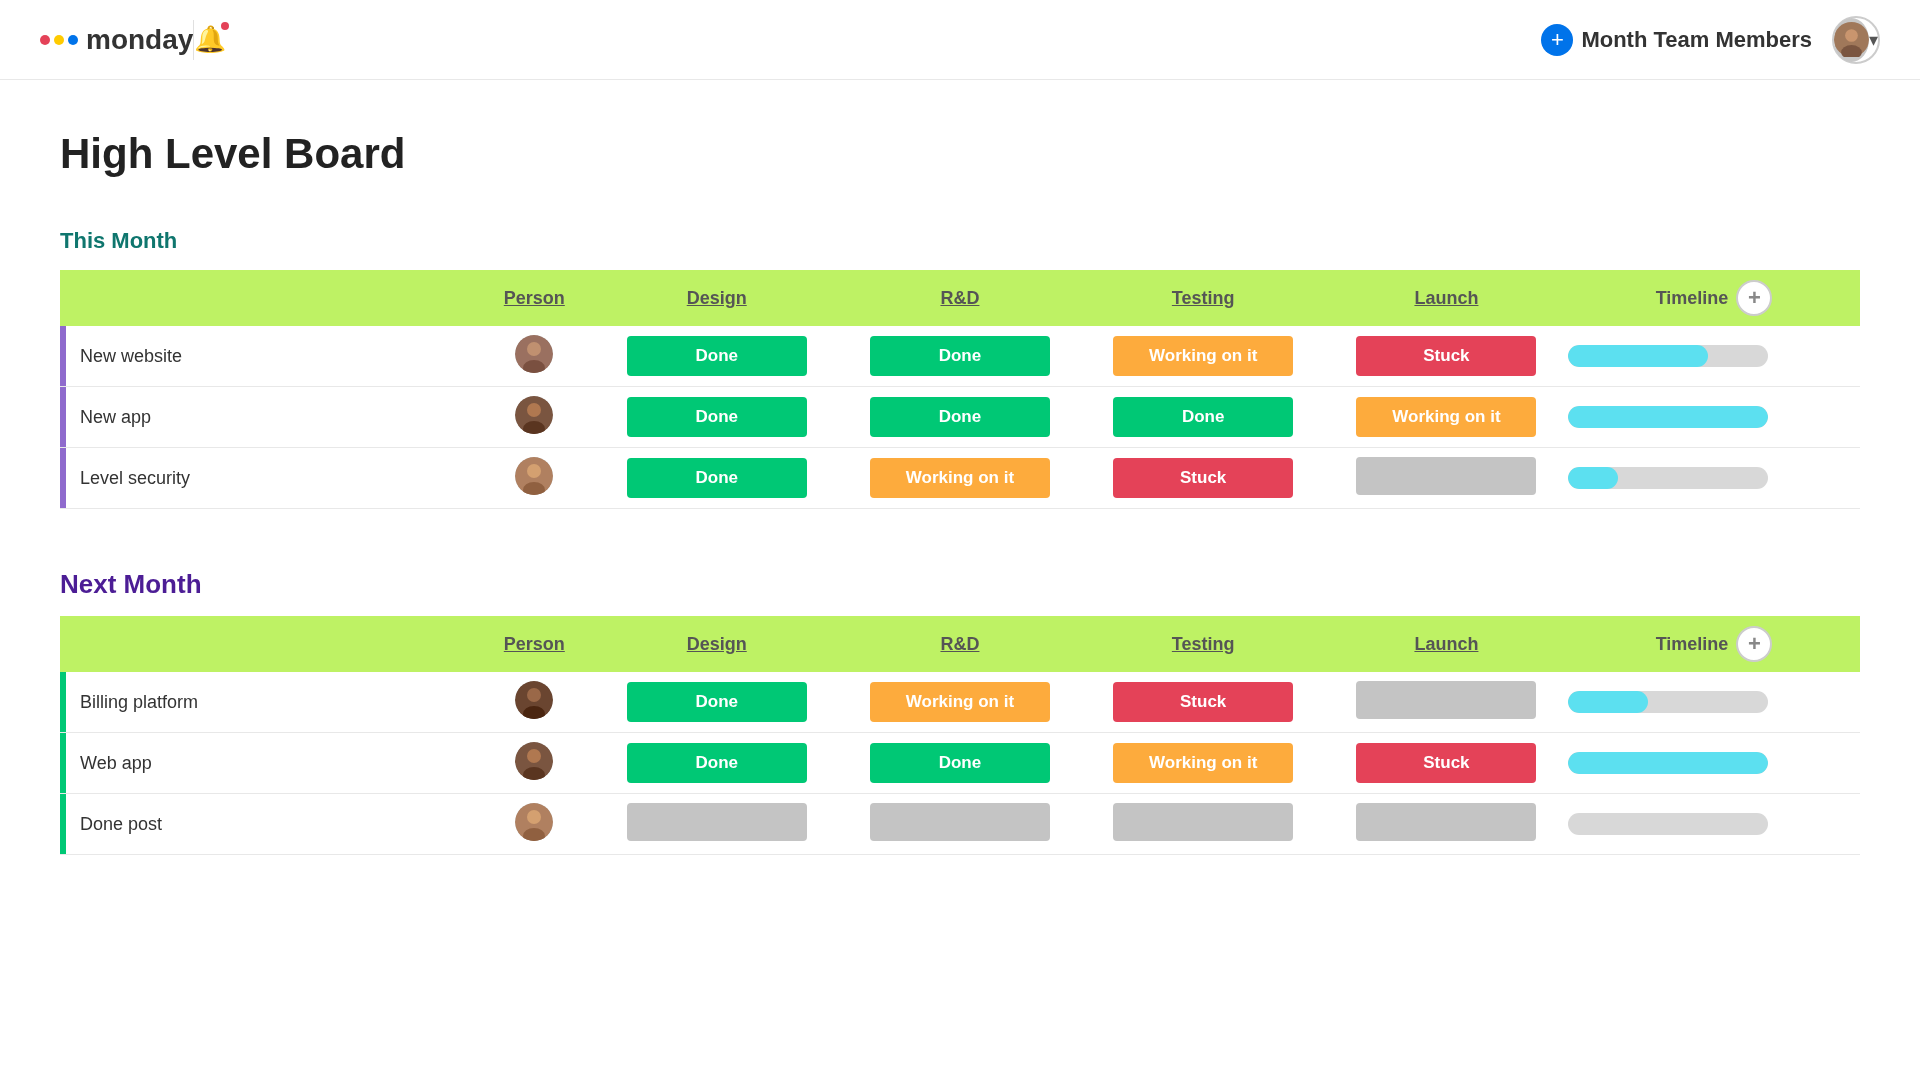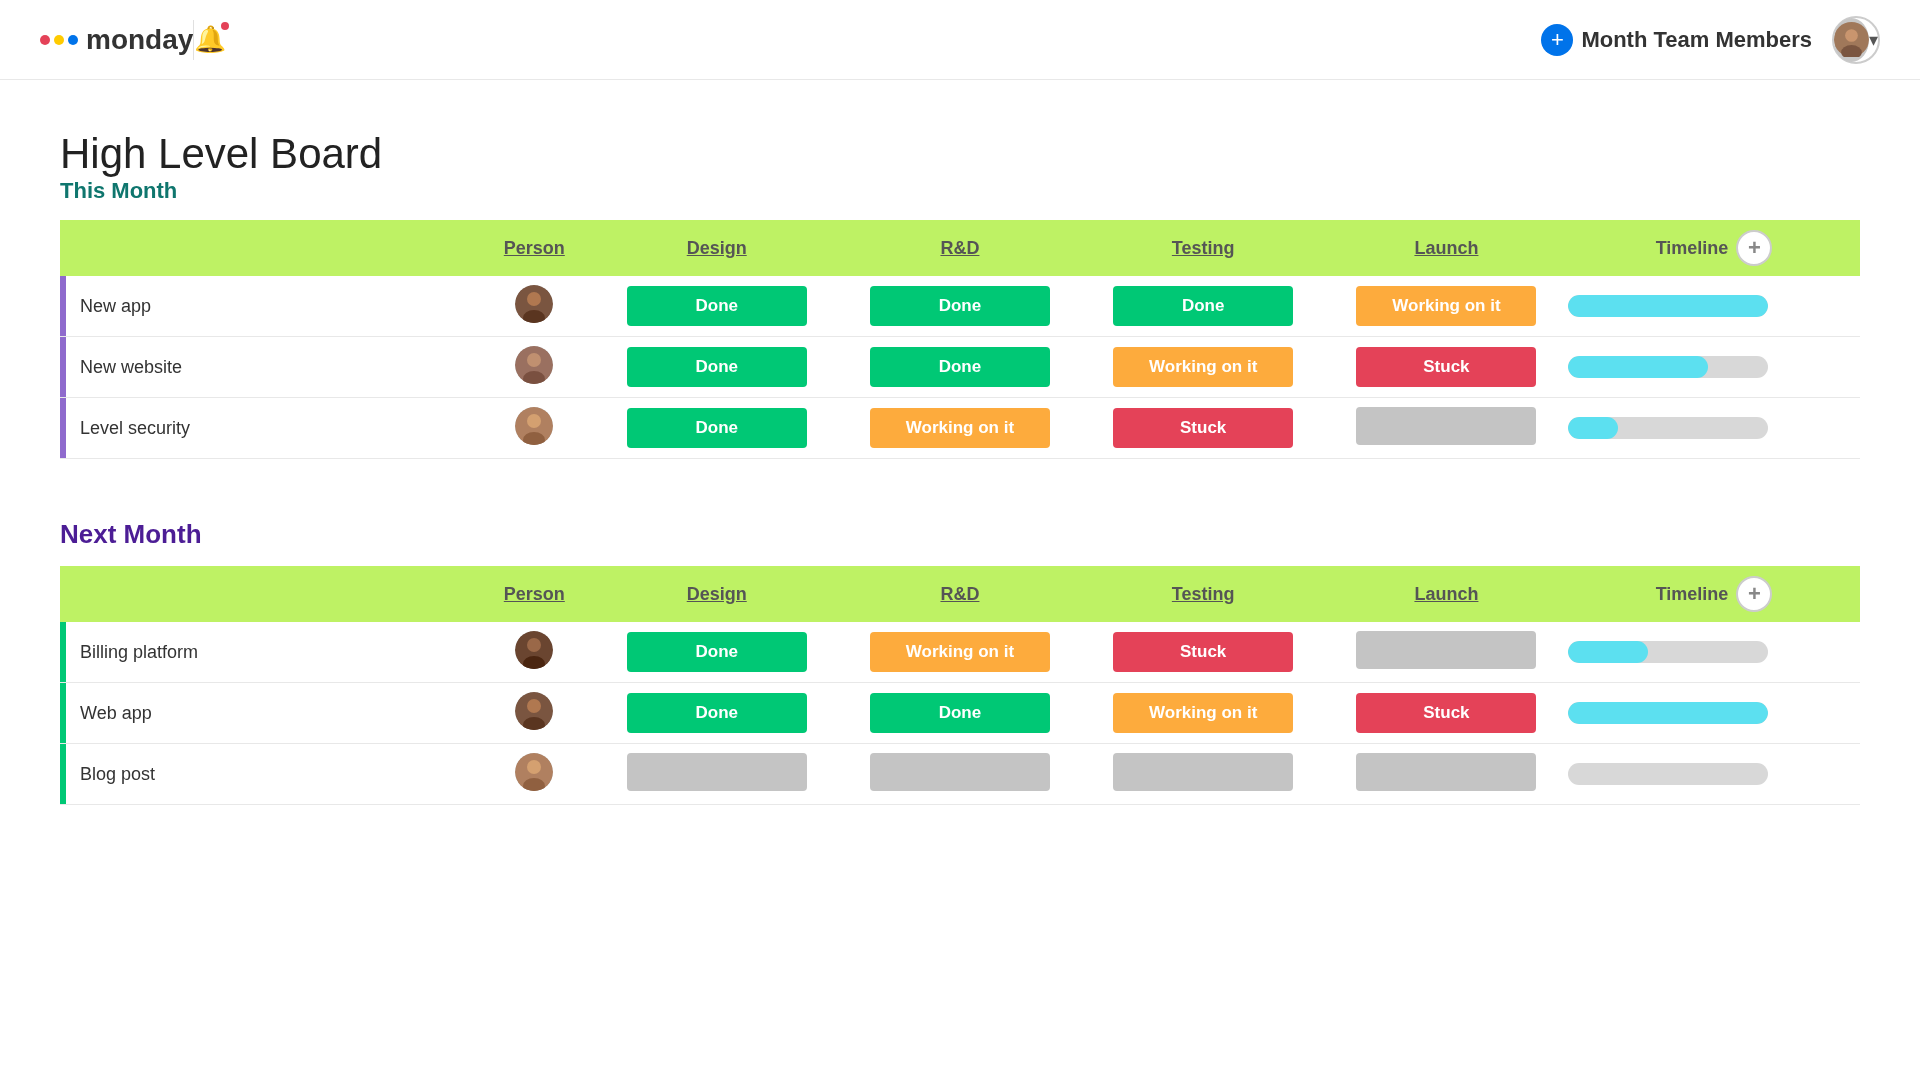--- a/index.html
+++ b/index.html
@@ -41,21 +41,21 @@
     }
     .avatar {
       width: 44px; height: 44px; border-radius: 50%; overflow: hidden;
       background: #c7c7c7; display: flex; align-items: center; justify-content: center;
     }
     .chevron-down { font-size: 18px; color: #555; }
     .avatar-border { width: 48px; height: 48px; border-radius: 50%; border: 2px solid #ccc; display: flex; align-items: center; justify-content: center; }
 
     
     .main { padding: 50px 60px; }
-    .page-title { font-size: 42px; font-weight: 400; color: #222; }
+    .page-title { font-size: 42px; font-weight: 700; color: #222; margin-bottom: 50px; }
 
     
     .section { margin-bottom: 60px; }
     .section-header-row {
       display: flex; align-items: center; justify-content: space-between;
       margin-bottom: 16px;
     }
     .section-title-this { font-size: 22px; font-weight: 700; color: #0f766e; }
     .section-title-next { font-size: 26px; font-weight: 700; color: #4c1d95; }
     .add-col-btn {
@@ -184,20 +184,55 @@
             </span>
           </th>
         </tr>
       </thead>
       <tbody>
 
         <tr class="data-row">
           <td>
             <div class="item-cell">
               <div class="row-bar"></div>
+              <span class="item-name">New website</span>
+            </div>
+          </td>
+          <td class="person-cell">
+            <div class="person-avatar">
+              <svg viewBox="0 0 38 38">
+                  <circle cx="19" cy="19" r="19" fill="#9a7060"></circle>
+                  <circle cx="19" cy="14" r="7" fill="#c09070"></circle>
+                  <ellipse cx="19" cy="33" rx="11" ry="8" fill="#7a5040"></ellipse>
+                </svg>
+            </div>
+          </td>
+          <td class="status-cell">
+            <span class="status-badge status-done">Done</span>
+          </td>
+          <td class="status-cell">
+            <span class="status-badge status-done">Done</span>
+          </td>
+          <td class="status-cell">
+            <span class="status-badge status-working">Working on it</span>
+          </td>
+          <td class="status-cell">
+            <span class="status-badge status-stuck">Stuck</span>
+          </td>
+          <td class="timeline-cell">
+            <div class="timeline-track">
+              <div class="timeline-fill partial2"></div>
+            </div>
+          </td>
+        </tr>
+
+        <tr class="data-row">
+          <td>
+            <div class="item-cell">
+              <div class="row-bar"></div>
               <span class="item-name">New app</span>
             </div>
           </td>
           <td class="person-cell">
             <div class="person-avatar">
               <svg viewBox="0 0 38 38">
                   <circle cx="19" cy="19" r="19" fill="#7a5540"></circle>
                   <circle cx="19" cy="14" r="7" fill="#b07850"></circle>
                   <ellipse cx="19" cy="33" rx="11" ry="8" fill="#5a3520"></ellipse>
                 </svg>
@@ -211,55 +246,20 @@
           </td>
           <td class="status-cell">
             <span class="status-badge status-done">Done</span>
           </td>
           <td class="status-cell">
             <span class="status-badge status-working">Working on it</span>
           </td>
           <td class="timeline-cell">
             <div class="timeline-track">
               <div class="timeline-fill partial1"></div>
-            </div>
-          </td>
-        </tr>
-
-        <tr class="data-row">
-          <td>
-            <div class="item-cell">
-              <div class="row-bar"></div>
-              <span class="item-name">New website</span>
-            </div>
-          </td>
-          <td class="person-cell">
-            <div class="person-avatar">
-              <svg viewBox="0 0 38 38">
-                  <circle cx="19" cy="19" r="19" fill="#9a7060"></circle>
-                  <circle cx="19" cy="14" r="7" fill="#c09070"></circle>
-                  <ellipse cx="19" cy="33" rx="11" ry="8" fill="#7a5040"></ellipse>
-                </svg>
-            </div>
-          </td>
-          <td class="status-cell">
-            <span class="status-badge status-done">Done</span>
-          </td>
-          <td class="status-cell">
-            <span class="status-badge status-done">Done</span>
-          </td>
-          <td class="status-cell">
-            <span class="status-badge status-working">Working on it</span>
-          </td>
-          <td class="status-cell">
-            <span class="status-badge status-stuck">Stuck</span>
-          </td>
-          <td class="timeline-cell">
-            <div class="timeline-track">
-              <div class="timeline-fill partial2"></div>
             </div>
           </td>
         </tr>
 
         <tr class="data-row">
           <td>
             <div class="item-cell">
               <div class="row-bar"></div>
               <span class="item-name">Level security</span>
             </div>
@@ -385,21 +385,21 @@
             <div class="timeline-track">
               <div class="timeline-fill partial4"></div>
             </div>
           </td>
         </tr>
 
         <tr class="data-row">
           <td>
             <div class="item-cell">
               <div class="row-bar green"></div>
-              <span class="item-name">Blog post</span>
+              <span class="item-name">Done post</span>
             </div>
           </td>
           <td class="person-cell">
             <div class="person-avatar">
               <svg viewBox="0 0 38 38">
                   <circle cx="19" cy="19" r="19" fill="#b08060"></circle>
                   <circle cx="19" cy="14" r="7" fill="#d4a070"></circle>
                   <ellipse cx="19" cy="33" rx="11" ry="8" fill="#906040"></ellipse>
                 </svg>
             </div>

